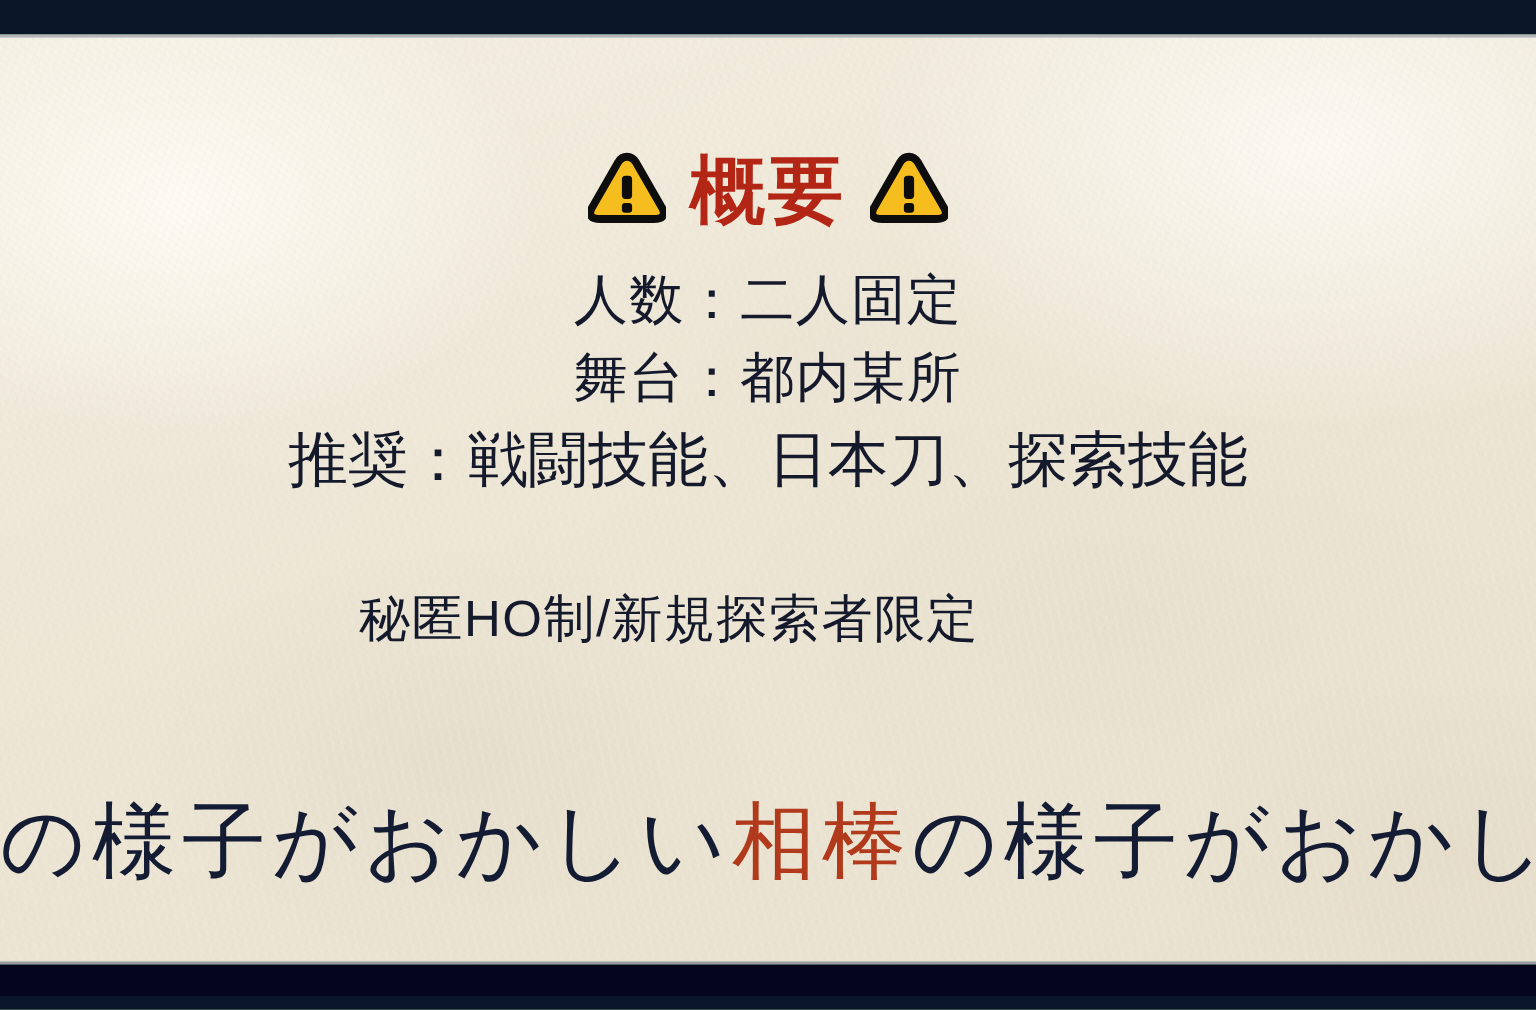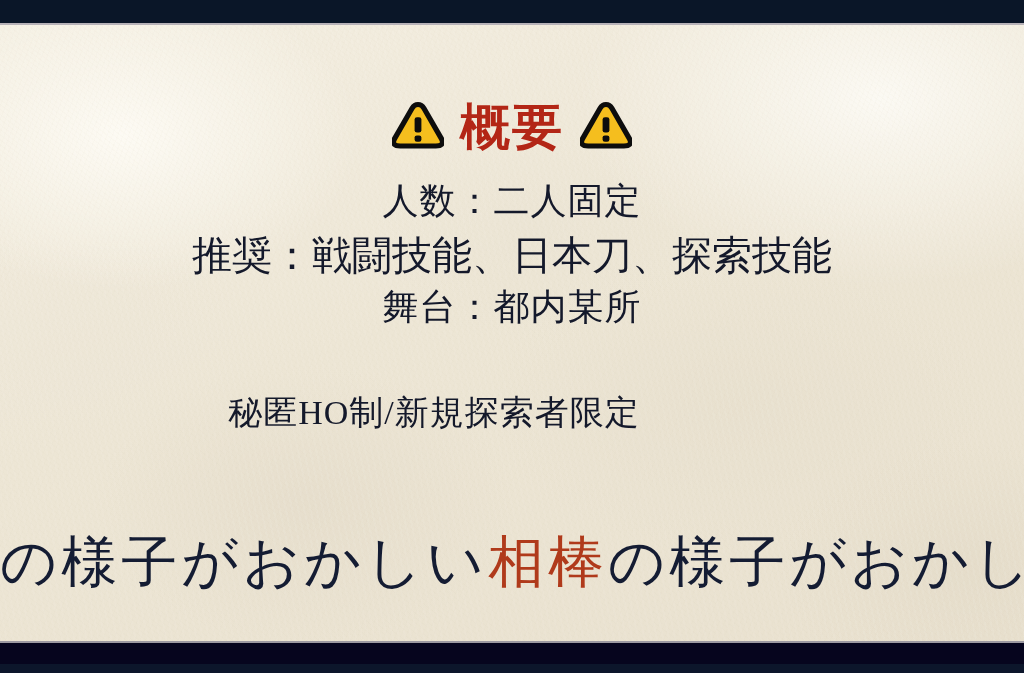--- a/index.html
+++ b/index.html
@@ -138,28 +138,28 @@
     margin-bottom: 16px;
   }
   .info-line.big {
     font-size: 40px;
     letter-spacing: 0px;
     margin-bottom: 14px;
   }
 
   .note-line {
     position: absolute;
-    left: 0;
+    left: 12px;
     top: 371px;
     width: 868px;
     font-size: 34px;
     color: #14192b;
     letter-spacing: 1px;
     line-height: 1;
-    font-family: Liberation Serif, serif;
+    font-family: Liberation Sans, sans-serif;
   }
 
   .tagline {
     position: absolute;
     left: 0;
     top: 505px;
     width: 1024px;
     font-size: 56px;
     letter-spacing: 4px;
     line-height: 1.15;
@@ -198,22 +198,22 @@
         <svg width="52" height="48" viewBox="0 0 52 48" aria-hidden="true">
           <path d="M26 3.5 C23.2 3.5 21.4 5.0 20.1 7.2 L2.6 37.6 C1.3 39.9 1.1 42.0 2.4 43.4 C3.6 44.8 5.6 45.0 8.2 45.0 L43.8 45.0 C46.4 45.0 48.4 44.8 49.6 43.4 C50.9 42.0 50.7 39.9 49.4 37.6 L31.9 7.2 C30.6 5.0 28.8 3.5 26 3.5 Z" fill="#F5BE1E" stroke="#0d0d0d" stroke-width="5.2" stroke-linejoin="round"></path>
           <rect x="22.6" y="16.2" width="6.8" height="15.4" rx="2.4" fill="#0d0d0d"></rect>
           <rect x="22.6" y="34.4" width="6.8" height="6.4" rx="2.2" fill="#0d0d0d"></rect>
         </svg>
       </span>
     </div>
 
     <div class="info-lines">
       <div class="info-line small">人数：二人固定</div>
+      <div class="info-line small">舞台：都内某所</div>
       <div class="info-line big">推奨：戦闘技能、日本刀、探索技能</div>
-      <div class="info-line small">舞台：都内某所</div>
     </div>
 
     <div class="note-line">秘匿HO制/新規探索者限定</div>
 
     <div class="tagline">
       <span>の様子がおかしい</span><span class="accent">相棒</span><span>の様子がおかしい！</span>
     </div>
 
   </div>
 </div>

